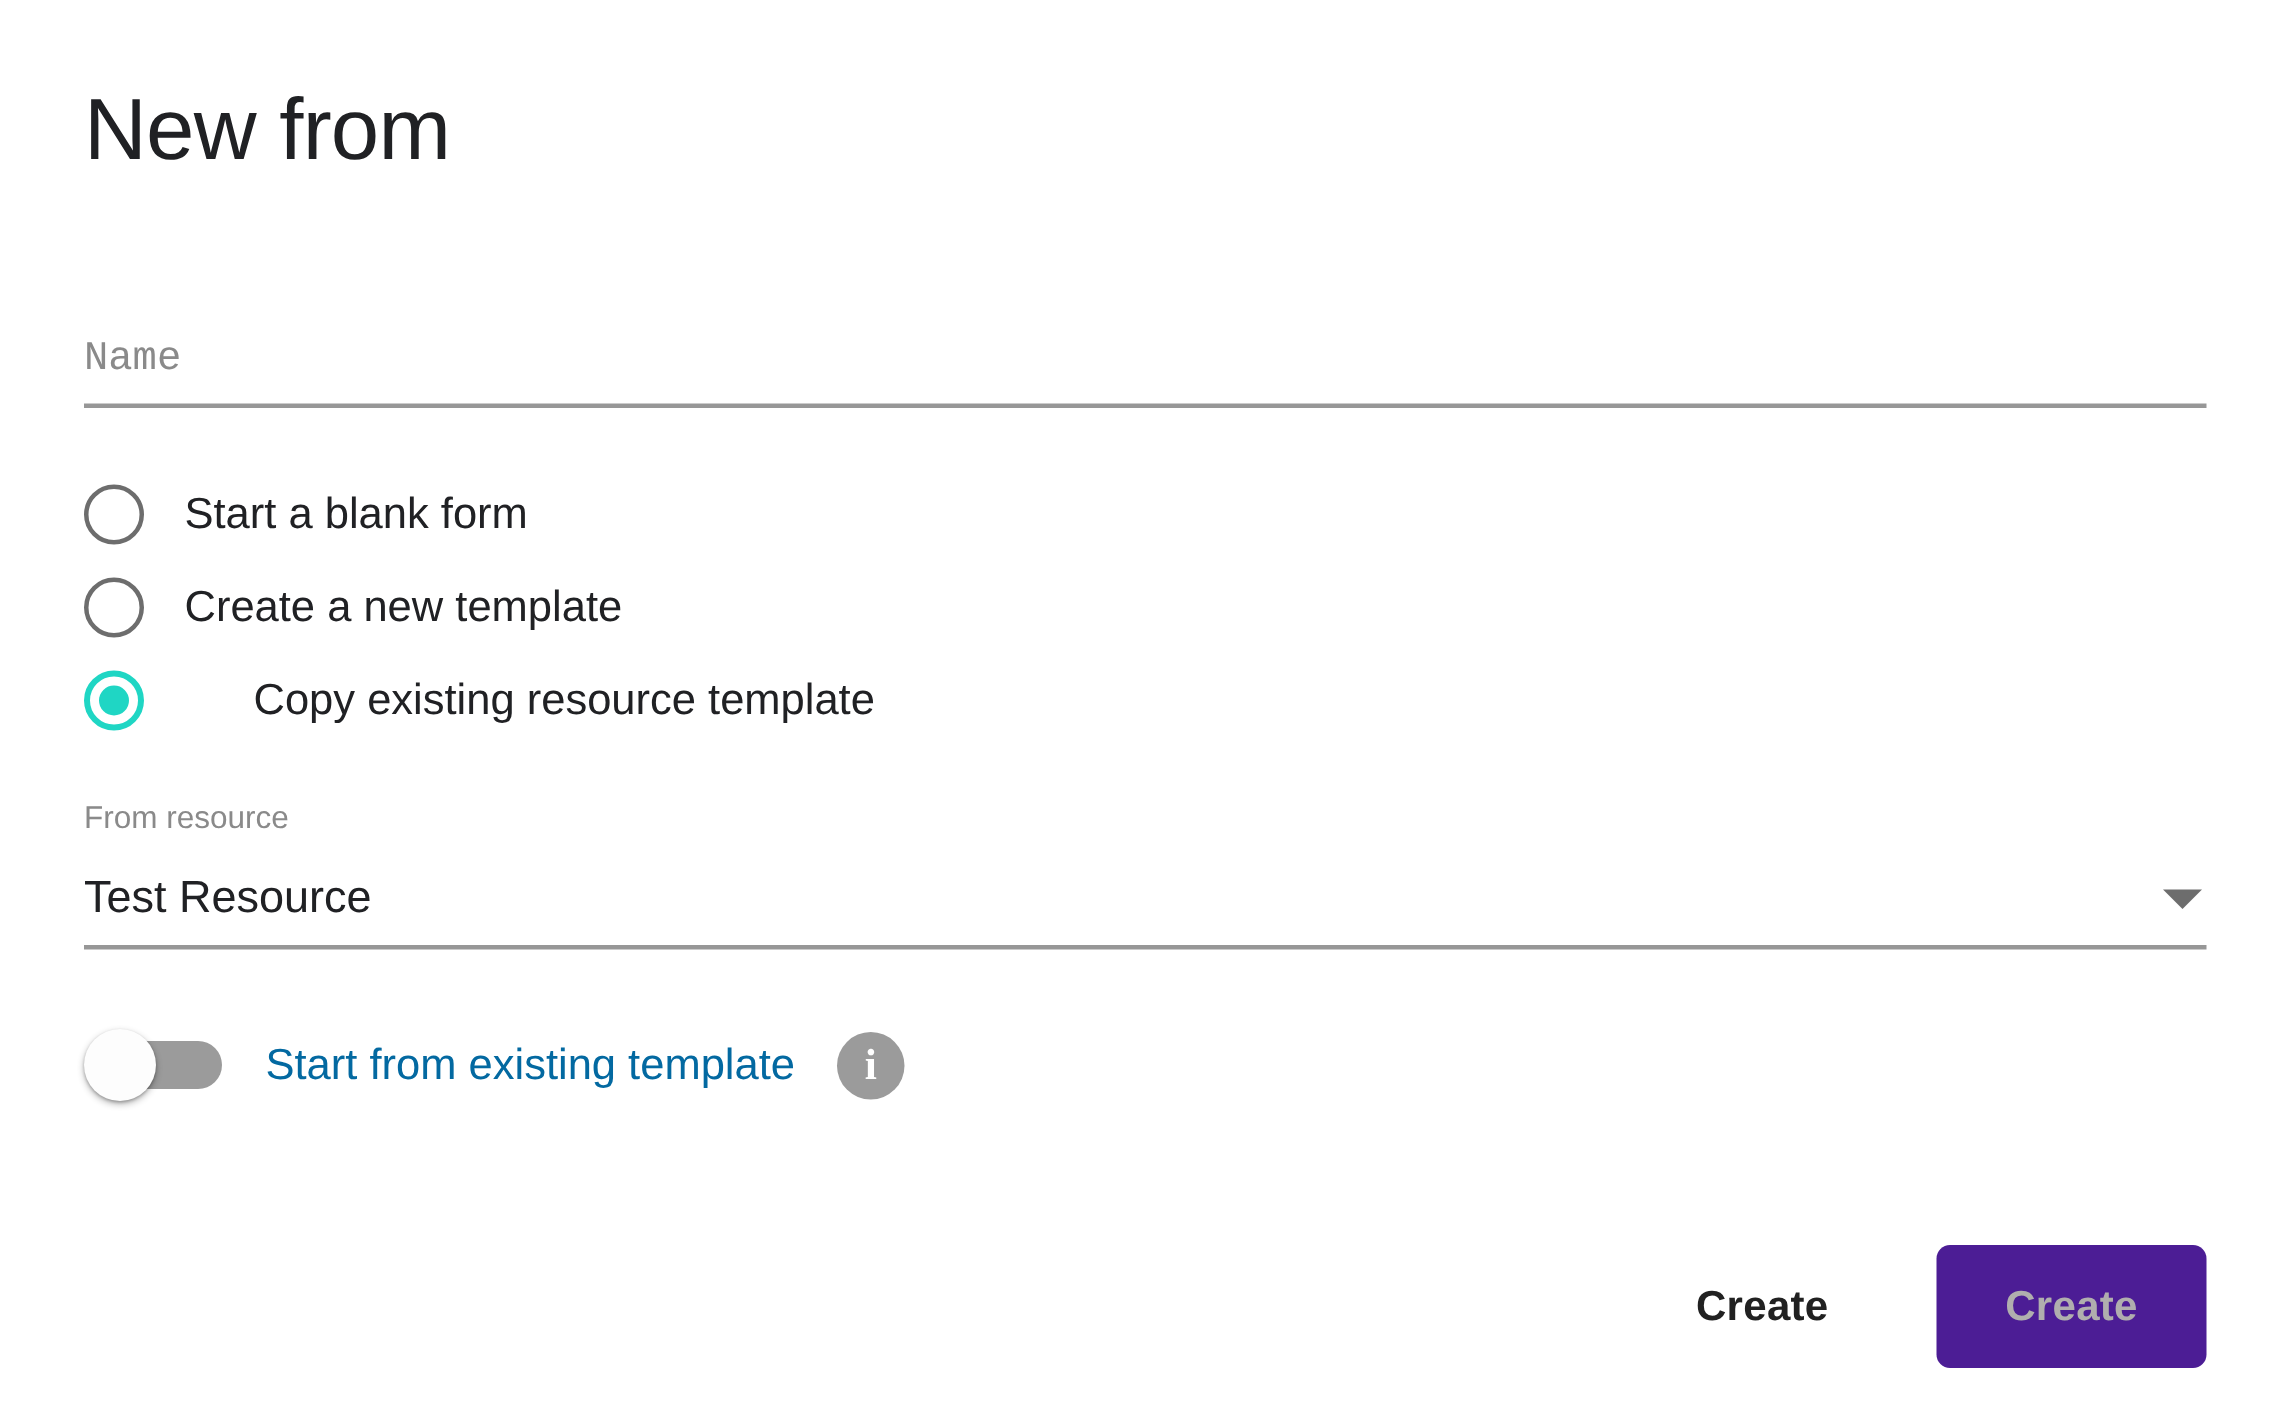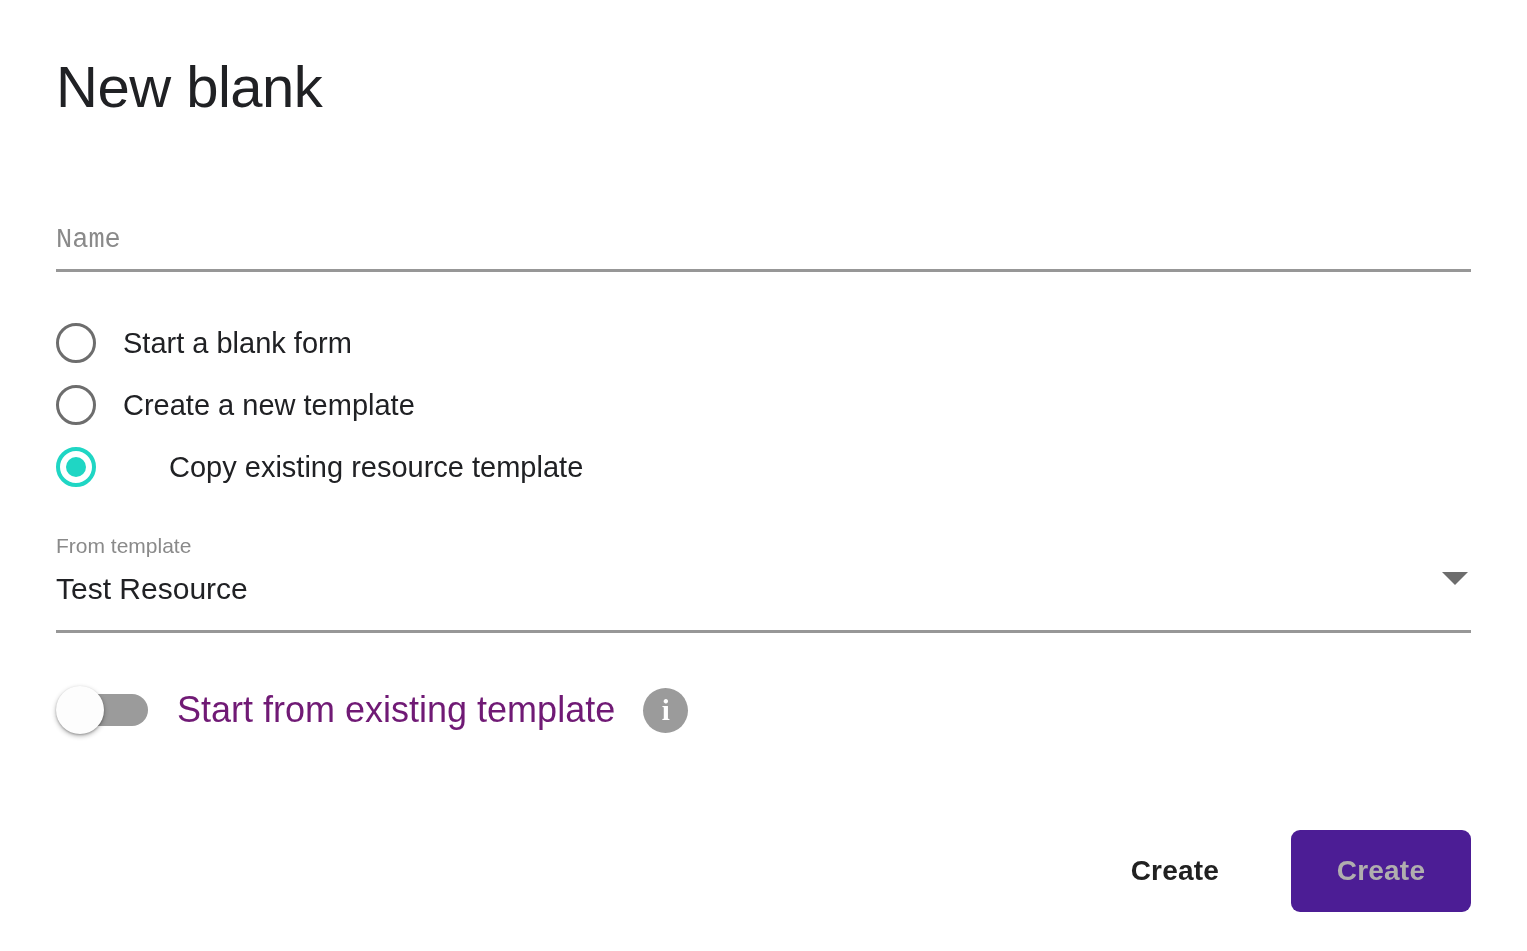--- a/index.html
+++ b/index.html
@@ -131,21 +131,21 @@
   }
   .select-caption {
     font-size: 21px;
     color: #8a8a8a;
     line-height: 25px;
     height: 26px;
   }
   .select-value-row {
     position: relative;
     display: flex;
-    align-items: flex-start;
+    align-items: center;
     justify-content: space-between;
     height: 54px;
     margin-top: 13px;
     cursor: pointer;
   }
   .select-value {
     font-size: 30px;
     color: #202124;
     white-space: nowrap;
   }
@@ -196,22 +196,22 @@
     left: 0;
     top: -6px;
     width: 48px;
     height: 48px;
     border-radius: 50%;
     background: #fdfdfd;
     box-shadow: 0 2px 5px rgba(0,0,0,0.30), 0 1px 2px rgba(0,0,0,0.22);
   }
   .toggle-label {
     margin-left: 29px;
-    font-size: 36px;
-    color: #701a75;
+    font-size: 29px;
+    color: #0369a1;
     white-space: nowrap;
   }
   .info-icon {
     margin-left: 28px;
     width: 45px;
     height: 45px;
     border-radius: 50%;
     background: #9b9b9b;
     color: #ffffff;
     display: flex;
@@ -262,21 +262,21 @@
     color: #b0aeae;
     cursor: default;
     letter-spacing: 0.2px;
   }
 </style>
 </head>
 <body>
 
 <div class="dialog">
 
-  <div class="dialog-title">New blank</div>
+  <div class="dialog-title">New from</div>
 
   <div class="name-field">
     <input class="name-input" type="text" placeholder="Name" style="">
     <div class="field-underline"></div>
   </div>
 
   <div class="radio-group">
 
     <div class="radio-row">
       <span class="radio-outer">
@@ -295,21 +295,21 @@
     <div class="radio-row selected">
       <span class="radio-outer">
         <span class="radio-dot"></span>
       </span>
       <span class="radio-label">Copy existing resource template</span>
     </div>
 
   </div>
 
   <div class="select-field">
-    <div class="select-caption">From template</div>
+    <div class="select-caption">From resource</div>
     <div class="select-value-row">
       <span class="select-value">Test Resource</span>
       <span class="select-arrow"></span>
     </div>
     <div class="select-underline"></div>
   </div>
 
   <div class="toggle-row">
     <span class="toggle-switch">
       <span class="toggle-track"></span>

